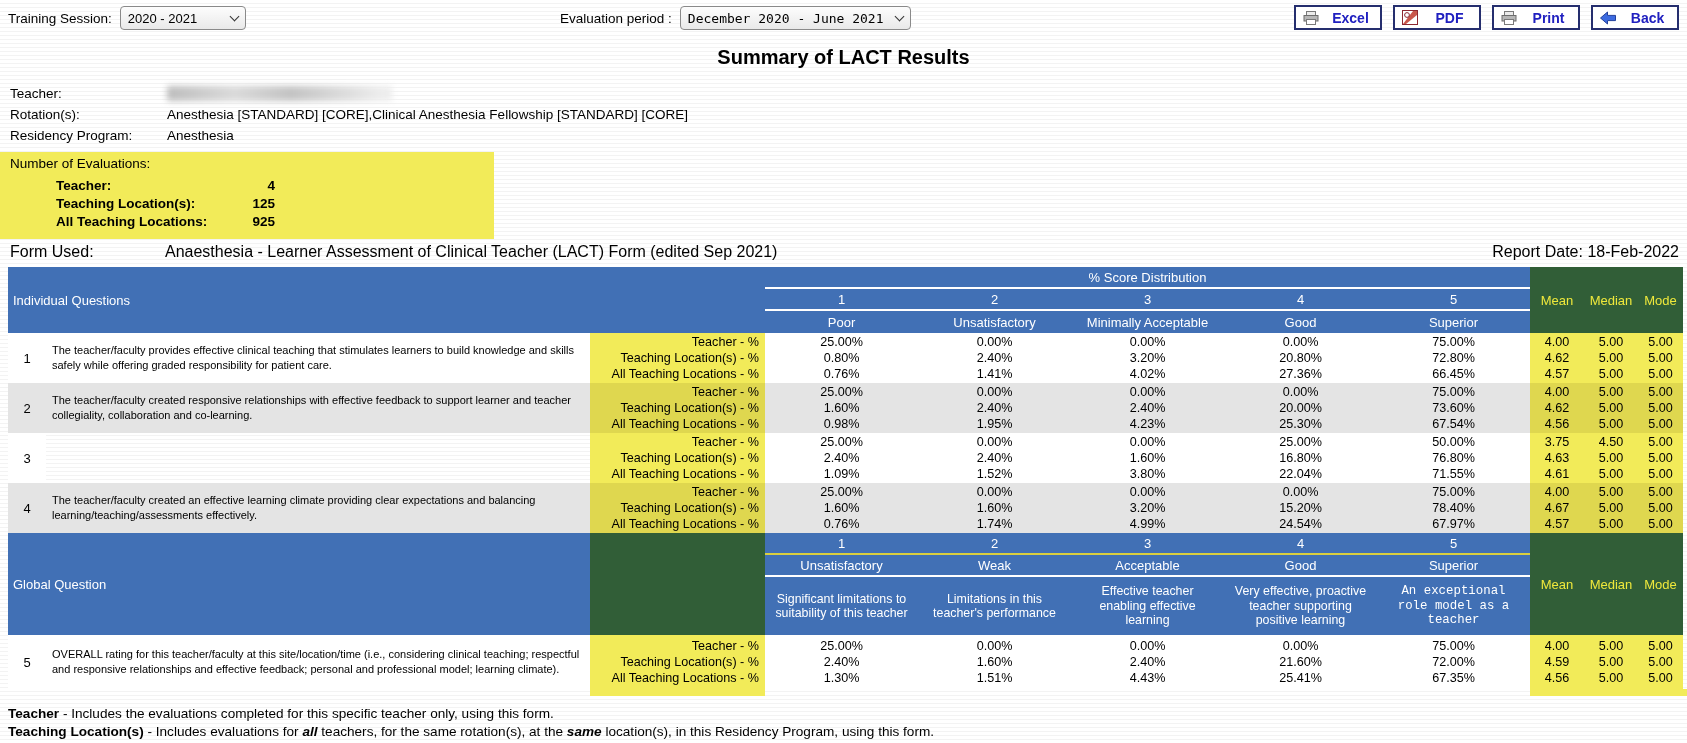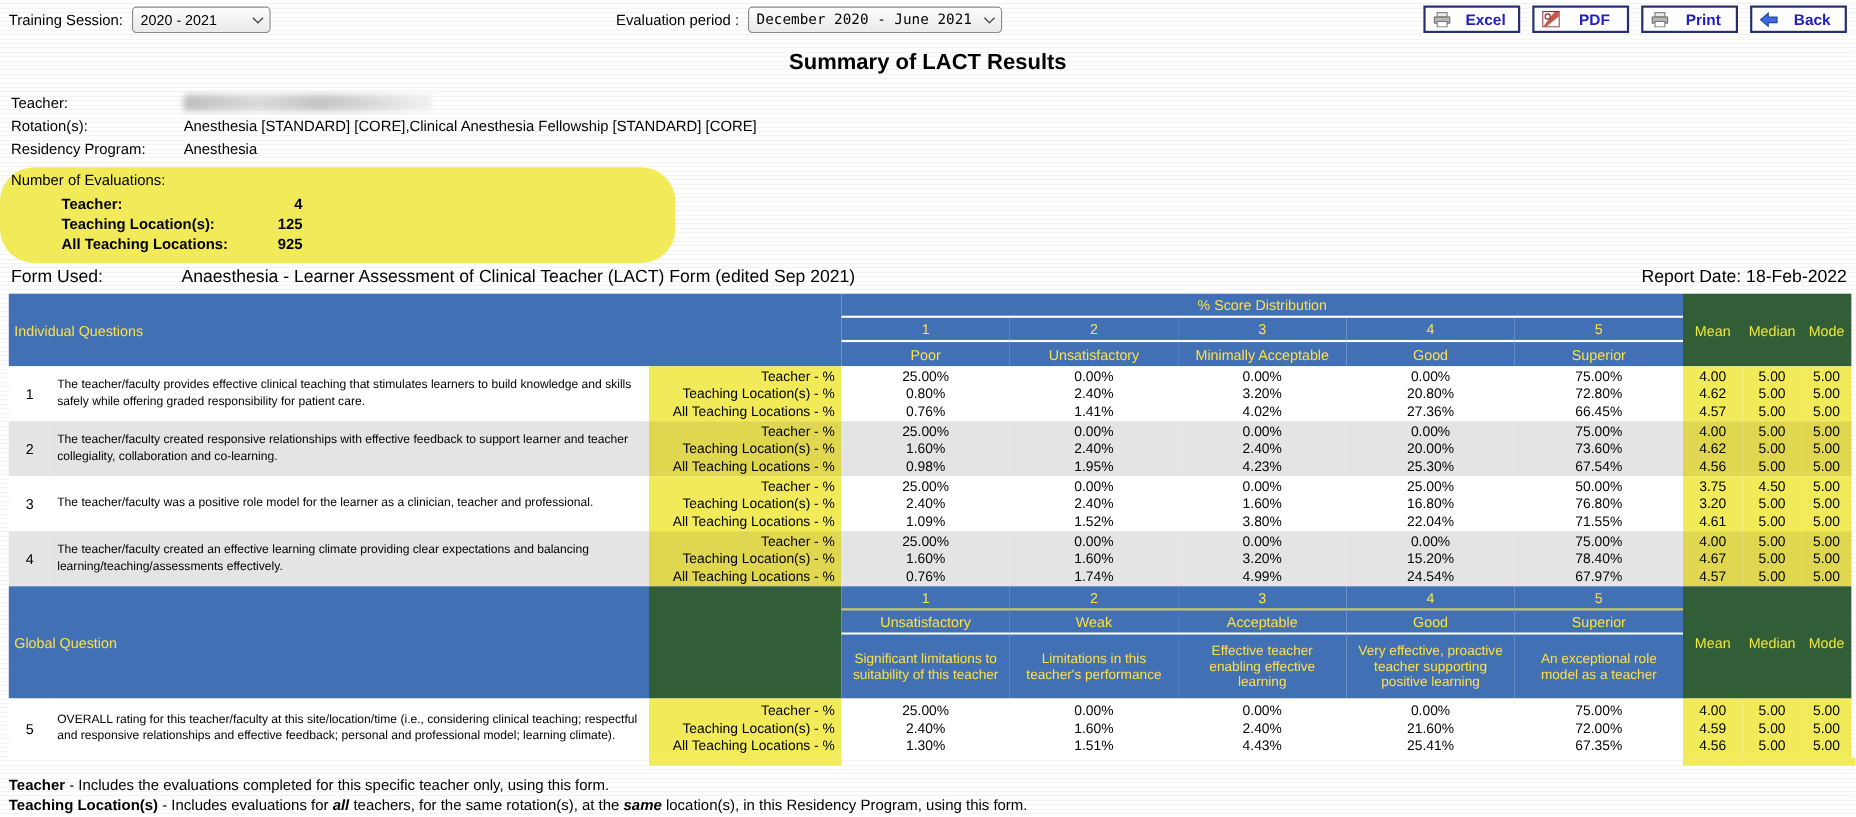--- a/index.html
+++ b/index.html
@@ -31,40 +31,40 @@
 
   
   .page-title { text-align:center; font-size:20px; font-weight:bold; margin:10px 0 14px 0; }
   .info-row { display:flex; padding-left:10px; font-size:13.5px; height:21px; align-items:center; }
   .info-label { width:157px; flex:none; }
   .redacted { width:225px; height:15px; border-radius:2px;
               background:linear-gradient(90deg,#bdbdbd,#dadada 30%,#c3c3c3 55%,#ededed 95%);
               filter:blur(3px); }
 
   
-  .evals { background:#F2EB59; width:614px; margin:6px 0 2px 0; padding:4px 0 8px 10px;border-radius:31px; }
+  .evals { background:#F2EB59; width:494px; margin:6px 0 2px 0; padding:4px 0 8px 10px; }
   .evals-heading { font-size:13.5px; margin-bottom:6px; }
   .evals-row { display:flex; font-weight:bold; font-size:13.5px; line-height:18px; }
   .evals-row .el { width:185px; margin-left:46px; }
   .evals-row .ev { width:34px; text-align:right; }
 
   
   .form-row { display:flex; align-items:center; padding:2px 8px 6px 10px; font-size:16px; }
   .form-row .info-label { width:155px; }
   .report-date { margin-left:auto; }
 
   
   .table-wrap { position:relative; margin-left:8px; width:1679px; }
   .lact-grid {
     display:grid; width:1675px;
     grid-template-columns:38px 544px 175px repeat(5,153px) 54px 54px 45px;
     grid-template-rows:22px 22px 22px repeat(4,50px) 22px 22px 58px 54px;
     border-right:4px solid #F2EB59;
   }
-  .hdr-blue { background:#4170B5; color:#fde047; }
+  .hdr-blue { background:#4170B5; color:#ffffff; }
   .hdr-green { background:#315E37; color:#EFE83B; }
   .hdr-title { display:flex; align-items:center; padding-left:5px; font-size:13px; }
   .c { display:flex; align-items:center; justify-content:center; font-size:13px; text-align:center; }
   .u-white { border-bottom:2px solid #fff; }
   .u-yellow { border-bottom:2px solid #D9CF40; }
   .desc { font-size:12.4px; line-height:14.5px; padding:2px 8px; }
   .stats-hdr { display:grid; grid-template-columns:54px 54px 45px; align-items:center;
                text-align:center; font-size:13px; }
   .bg-white { background:#ffffff; }
   .bg-gray  { background:#E4E4E4; }
@@ -290,21 +290,20 @@
           <div class="line">5.00</div>
           <div class="line">5.00</div>
           <div class="line">5.00</div>
         </div>
         <div class="cell stack yellow-dim" style="grid-area: 5 / 11;">
           <div class="line">5.00</div>
           <div class="line">5.00</div>
           <div class="line">5.00</div>
         </div>
         <div class="cell c num-cell bg-white" style="grid-area: 6 / 1;">3</div>
-        <div class="cell q-cell bg-white" style="grid-area: 6 / 2;">The teacher/faculty was a positive role model for the learner as a clinician, teacher and professional.</div>
         <div class="cell label-cell yellow" style="grid-area: 6 / 3;">
           <div class="line r">Teacher - %</div>
           <div class="line r">Teaching Location(s) - %</div>
           <div class="line r">All Teaching Locations - %</div>
         </div>
         <div class="cell stack bg-white" style="grid-area: 6 / 4;">
           <div class="line">25.00%</div>
           <div class="line">2.40%</div>
           <div class="line">1.09%</div>
         </div>
@@ -323,21 +322,21 @@
           <div class="line">16.80%</div>
           <div class="line">22.04%</div>
         </div>
         <div class="cell stack bg-white" style="grid-area: 6 / 8;">
           <div class="line">50.00%</div>
           <div class="line">76.80%</div>
           <div class="line">71.55%</div>
         </div>
         <div class="cell stack yellow" style="grid-area: 6 / 9;">
           <div class="line">3.75</div>
-          <div class="line">3.20</div>
+          <div class="line">4.63</div>
           <div class="line">4.61</div>
         </div>
         <div class="cell stack yellow" style="grid-area: 6 / 10;">
           <div class="line">4.50</div>
           <div class="line">5.00</div>
           <div class="line">5.00</div>
         </div>
         <div class="cell stack yellow" style="grid-area: 6 / 11;">
           <div class="line">5.00</div>
           <div class="line">5.00</div>
@@ -399,21 +398,21 @@
         <div class="hdr-blue c u-yellow" style="grid-area: 8 / 8;">5</div>
         <div class="hdr-blue c u-white" style="grid-area: 9 / 4;">Unsatisfactory</div>
         <div class="hdr-blue c u-white" style="grid-area: 9 / 5;">Weak</div>
         <div class="hdr-blue c u-white" style="grid-area: 9 / 6;">Acceptable</div>
         <div class="hdr-blue c u-white" style="grid-area: 9 / 7;">Good</div>
         <div class="hdr-blue c u-white" style="grid-area: 9 / 8;">Superior</div>
         <div class="hdr-blue c desc" style="grid-area: 10 / 4;">Significant limitations to suitability of this teacher</div>
         <div class="hdr-blue c desc" style="grid-area: 10 / 5;">Limitations in this teacher's performance</div>
         <div class="hdr-blue c desc" style="grid-area: 10 / 6;">Effective teacher enabling effective learning</div>
         <div class="hdr-blue c desc" style="grid-area: 10 / 7;">Very effective, proactive teacher supporting positive learning</div>
-        <div class="hdr-blue c desc" style="grid-area: 10 / 8;">An exceptional role model as a teacher</div>
+        <div class="hdr-blue c desc" style="grid-area: 10 / 8; font-family: Liberation Mono, monospace;">An exceptional role model as a teacher</div>
         <div class="hdr-green stats-hdr" style="grid-area: 8 / 9 / 11 / 12;">
           <div>Mean</div>
           <div>Median</div>
           <div>Mode</div>
         </div>
         <div class="cell c num-cell bg-white" style="grid-area: 11 / 1;">5</div>
         <div class="cell q-cell bg-white" style="grid-area: 11 / 2;">OVERALL rating for this teacher/faculty at this site/location/time (i.e., considering clinical teaching; respectful and responsive relationships and effective feedback; personal and professional model; learning climate).</div>
         <div class="cell label-cell yellow" style="grid-area: 11 / 3;">
           <div class="line r">Teacher - %</div>
           <div class="line r">Teaching Location(s) - %</div>

